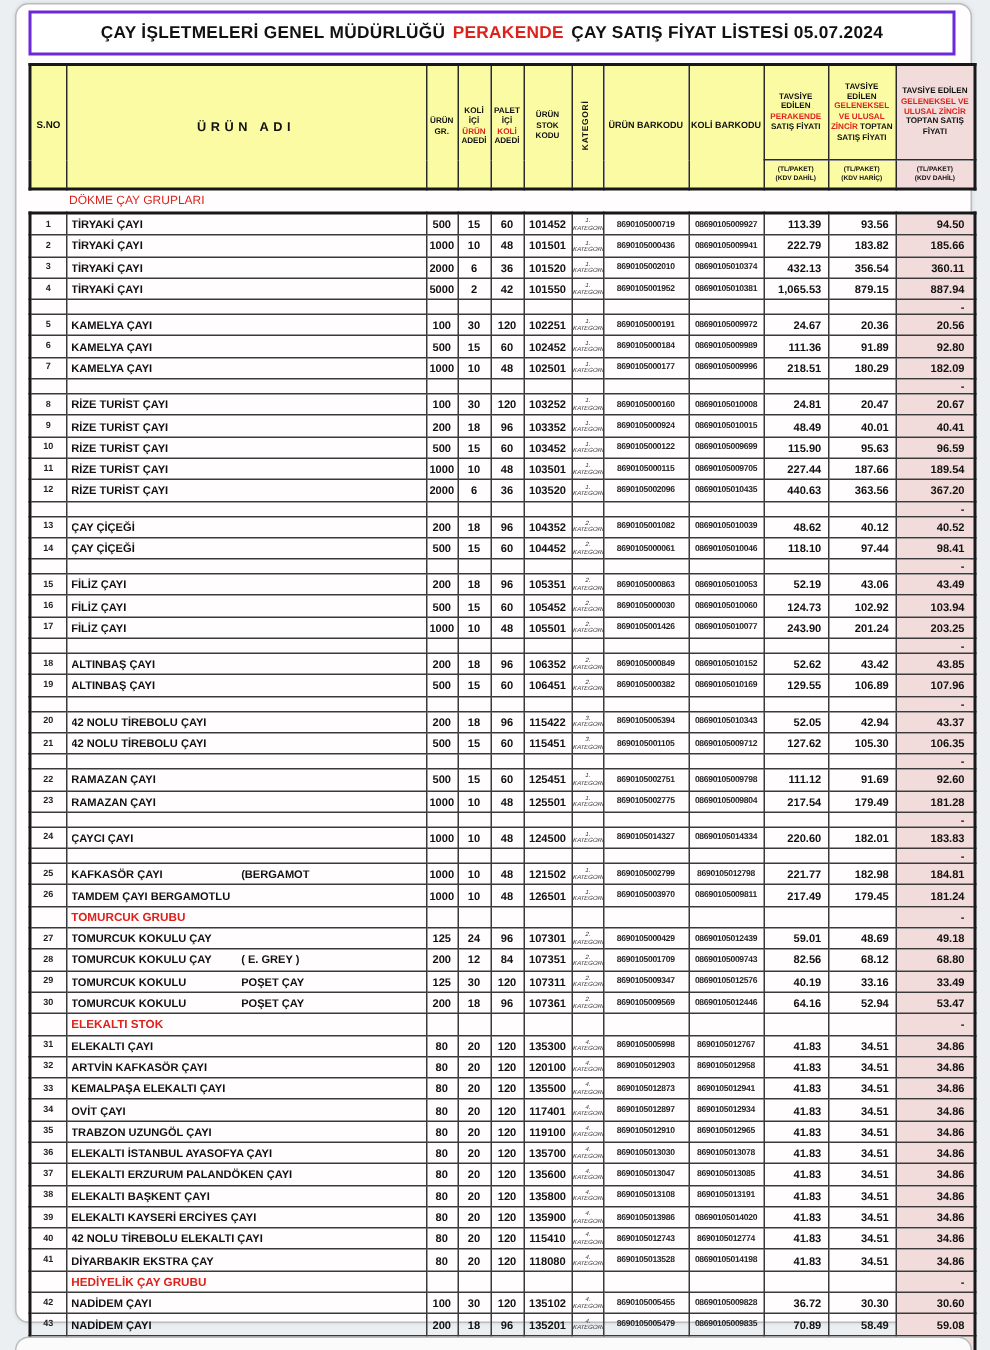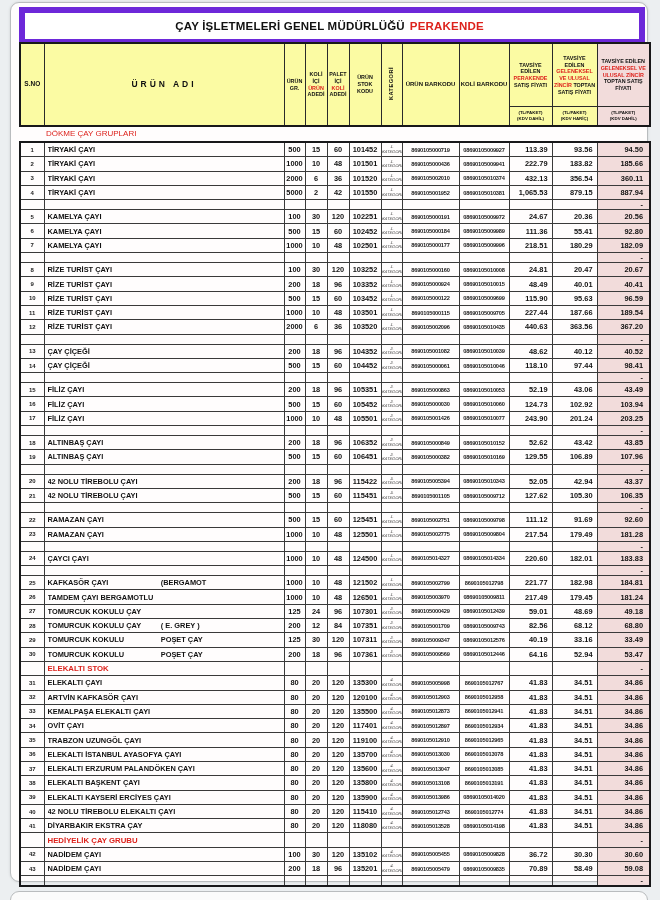--- a/index.html
+++ b/index.html
@@ -13,21 +13,21 @@
     position:absolute;left:10px;top:2px;width:636px;height:878px;
     background:#fffdfd;border:1.5px solid #b9bcbe;border-radius:9px;
     box-shadow:0 0 3px rgba(0,0,0,.12);
   }
   .card2{
     position:absolute;left:10px;top:891px;width:636px;height:30px;
     background:#fbfbfb;border:1.5px solid #b9bcbe;border-radius:9px 9px 0 0;
   }
   .title-box{
     position:absolute;left:8px;top:4px;width:614px;height:26px;
-    border:6px solid #6d28d9;background:#fff;
+    border:2px solid #6d28d9;background:#fff;
     display:flex;align-items:center;justify-content:center;
     font-weight:bold;font-size:11.5px;letter-spacing:.2px;white-space:nowrap;
   }
   .title-box .red{margin:0 5px;}
   .red{color:#dd221c;}
   table{border-collapse:collapse;table-layout:fixed;}
   .tbl{position:absolute;left:8px;width:630px;}
   .hdr{top:39px;border:2px solid #18181a;}
   .hdr td{border:1px solid #2a2a2a;background:#fbfba3;vertical-align:middle;
     text-align:center;font-weight:bold;font-size:5.4px;line-height:1.25;
@@ -66,20 +66,21 @@
     text-align:left !important;padding-left:3px !important;}
 </style>
 </head>
 <body>
 
 <div class="card">
 
   <div class="title-box">
     <span>ÇAY İŞLETMELERİ GENEL MÜDÜRLÜĞÜ</span>
     <span class="red">PERAKENDE</span>
+    <span>ÇAY SATIŞ FİYAT LİSTESİ 05.07.2024</span>
   </div>
 
   <table class="tbl hdr">
     <colgroup>
       <col style="width:24px">
         <col style="width:240px">
         <col style="width:21px">
       <col style="width:22px">
         <col style="width:22px">
         <col style="width:32px">
@@ -292,21 +293,21 @@
           <td class="c-num">15</td>
           <td class="c-num">60</td>
           <td class="c-num">102452</td>
           <td class="c-kat">
             <span class="kk">1.</span>
             <span class="kk">KATEGORİ</span>
           </td>
           <td class="c-bar">8690105000184</td>
           <td class="c-bar">08690105009989</td>
           <td class="c-price">111.36</td>
-          <td class="c-price">55.41</td>
+          <td class="c-price">91.89</td>
           <td class="c-price c-last">92.80</td>
         </tr>
         <tr class="r-item">
           <td class="c-no">7</td>
           <td class="c-name">
             <div class="nmwrap">
               <span class="nm2">KAMELYA ÇAYI</span>
             </div>
           </td>
           <td class="c-num">1000</td>
@@ -827,20 +828,34 @@
           <td class="c-num">126501</td>
           <td class="c-kat">
             <span class="kk">1.</span>
             <span class="kk">KATEGORİ</span>
           </td>
           <td class="c-bar">8690105003970</td>
           <td class="c-bar">08690105009811</td>
           <td class="c-price">217.49</td>
           <td class="c-price">179.45</td>
           <td class="c-price c-last">181.24</td>
+        </tr>
+        <tr class="r-group">
+          <td class="c-no"></td>
+          <td class="grp-label">TOMURCUK GRUBU</td>
+          <td class="c-num"></td>
+          <td class="c-num"></td>
+          <td class="c-num"></td>
+          <td class="c-num"></td>
+          <td class="c-num"></td>
+          <td class="c-num"></td>
+          <td class="c-num"></td>
+          <td class="c-num"></td>
+          <td class="c-num"></td>
+          <td class="c-price c-last">-</td>
         </tr>
         <tr class="r-item">
           <td class="c-no">27</td>
           <td class="c-name">
             <div class="nmwrap">
               <span class="nm2">TOMURCUK KOKULU ÇAY</span>
             </div>
           </td>
           <td class="c-num">125</td>
           <td class="c-num">24</td>

